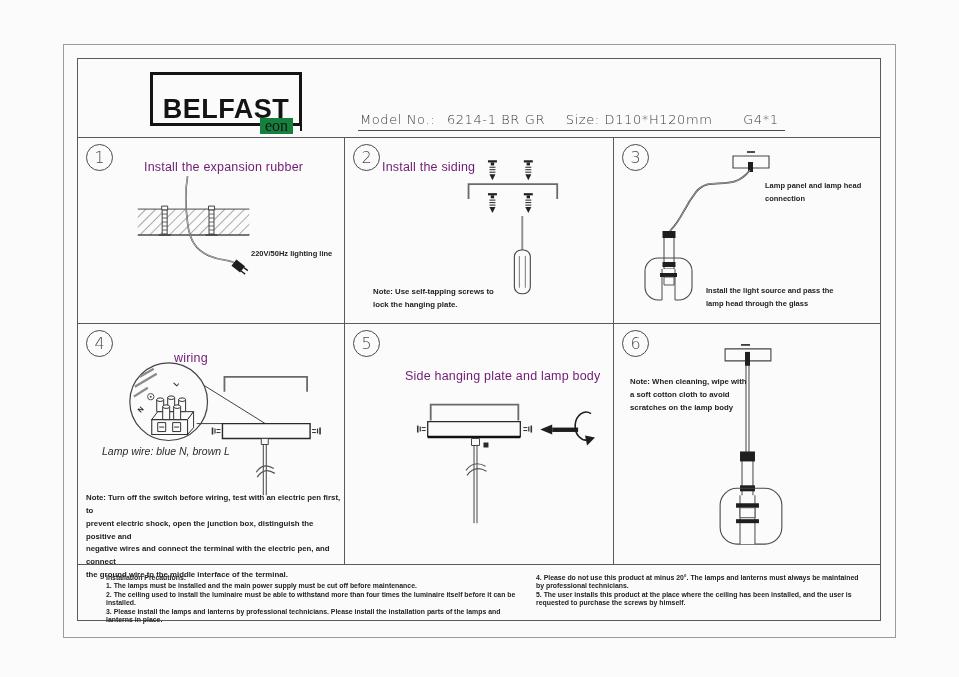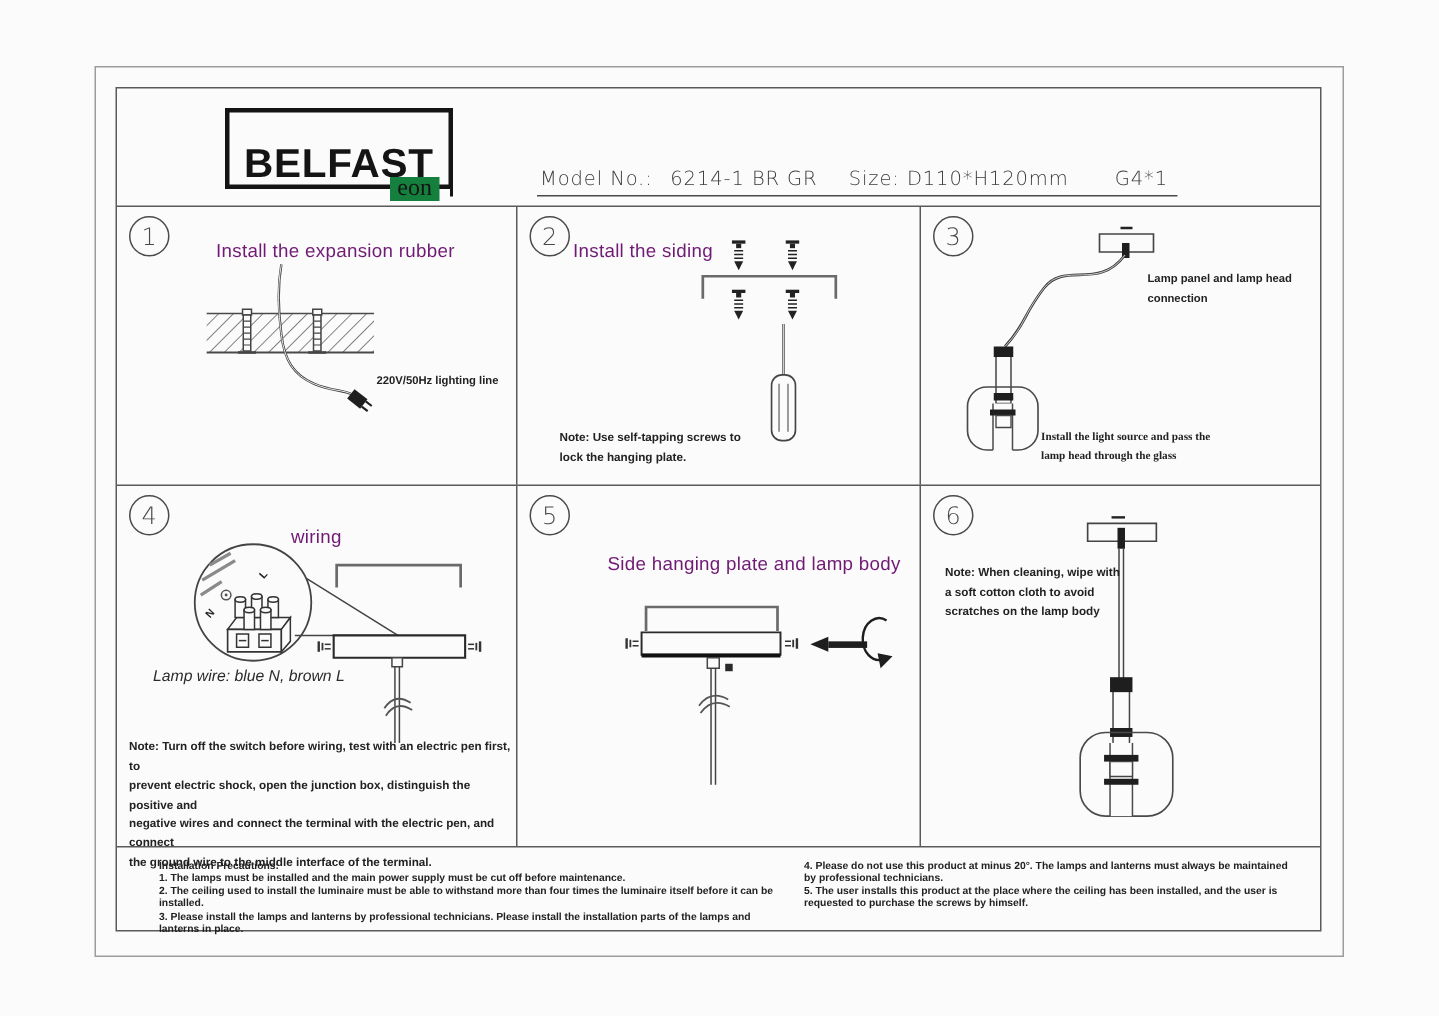--- a/index.html
+++ b/index.html
@@ -191,27 +191,27 @@
           <rect x="31" y="120" width="47" height="42" rx="13" fill="none" stroke="#4a4a4a" stroke-width="1.1"></rect>
           <rect x="48" y="131" width="13" height="32" fill="#fbfbfb" stroke="none"></rect>
           <line x1="48" y1="131" x2="48" y2="162" stroke="#4a4a4a" stroke-width="1"></line>
           <line x1="61" y1="131" x2="61" y2="162" stroke="#4a4a4a" stroke-width="1"></line>
           <rect x="46" y="135" width="17" height="4" fill="#1e1e1e"></rect>
           <rect x="50" y="139" width="10" height="8" fill="#fbfbfb" stroke="#444" stroke-width="0.9"></rect>
         </g>
       </svg>
       <span class="dlabel" style="left:151px;top:42px;">Lamp panel and lamp head
 connection</span>
-      <span class="dlabel" style="left:80px;top:147px;font-family:Liberation Serif, serif;">Install the light source and pass the
+      <span class="dlabel" style="left:92px;top:147px;">Install the light source and pass the
 lamp head through the glass</span>
     </div>
 
     <div class="panel" id="p4">
       <div class="badge">4</div>
-      <span class="ptitle" style="left:116px;top:27px;">wiring</span>
+      <span class="ptitle" style="left:96px;top:27px;">wiring</span>
       <svg class="diagram" viewBox="0 0 267 241">
         <g>
           <circle cx="91" cy="78" r="39" fill="#fbfbfb" stroke="#444" stroke-width="1.2"></circle>
           <path d="M62,53 L76,45 M57,63 L79,50 M56,73 L70,64" stroke="#8a8a8a" stroke-width="2.2" fill="none"></path>
           <circle cx="73" cy="73" r="3.2" fill="none" stroke="#555" stroke-width="1"></circle>
           <circle cx="73" cy="73" r="1" fill="#555"></circle>
         </g>
         <g>
           <polygon points="74,96 80,88 116,88 110,96" fill="#fbfbfb" stroke="#333" stroke-width="1"></polygon>
           <rect x="74" y="96" width="36" height="15" fill="#fbfbfb" stroke="#333" stroke-width="1.1"></rect>

